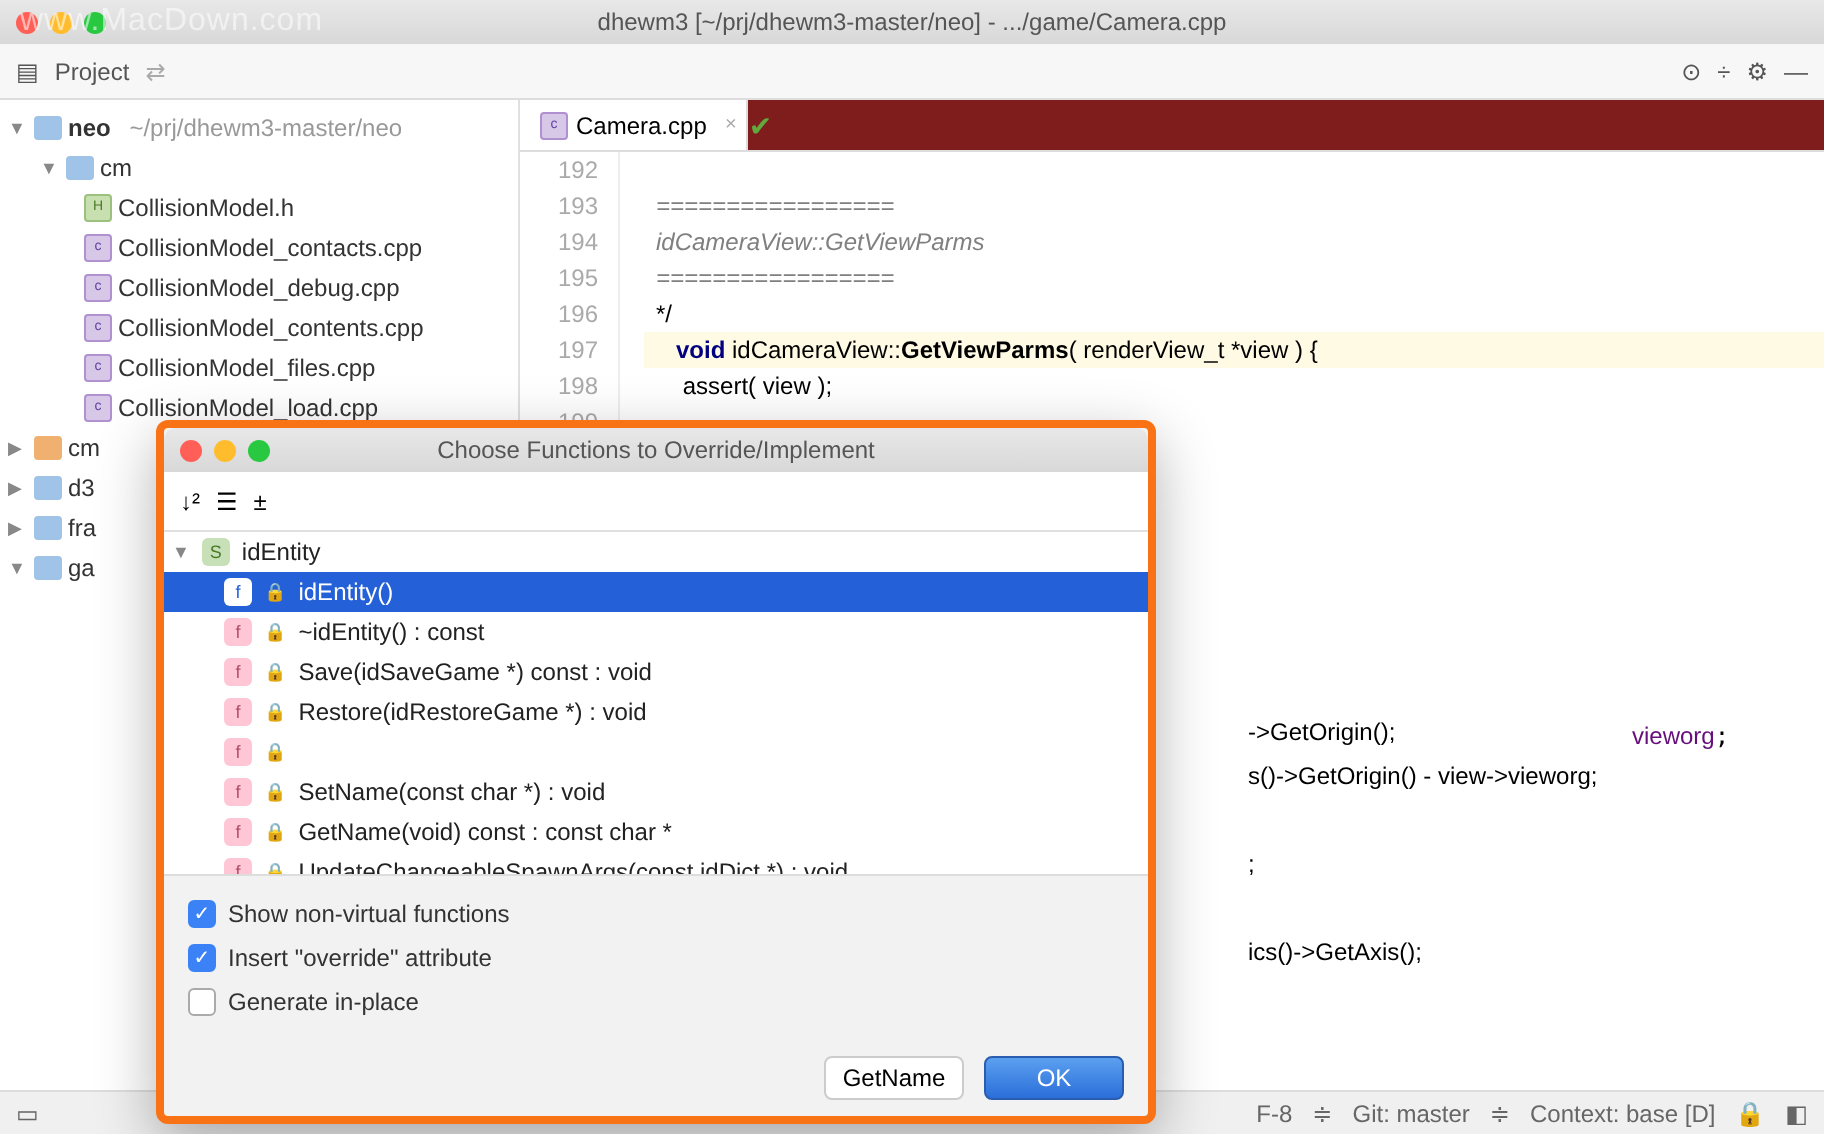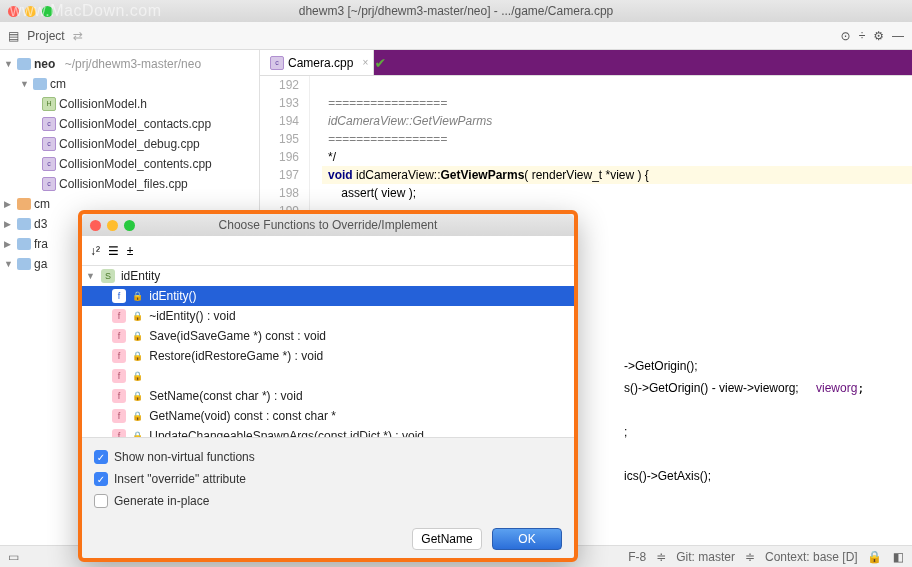--- a/index.html
+++ b/index.html
@@ -22,28 +22,28 @@
 .tree { padding: 4px 0; }
 .tree-row { display: flex; align-items: center; height: 20px; padding-left: 4px; gap: 3px; color: #333; white-space: nowrap; }
 .tree-row .arrow { width: 10px; color: #888; font-size: 9px; }
 .tree-row.file { padding-left: 42px; }
 .hicon { width: 14px; height: 14px; background: #c8e0b0; border: 1px solid #9cc07f; border-radius: 2px; text-align: center; font-size: 7px; line-height: 12px; color: #4a7a28; }
 .cicon { width: 14px; height: 14px; background: #d8c8e8; border: 1px solid #b090d0; border-radius: 2px; text-align: center; font-size: 7px; line-height: 12px; color: #6040a0; }
 .foldericon { width: 14px; height: 12px; background: #a0c4e8; border-radius: 2px; }
 .foldericon.orange { background: #f0b070; }
 
 .editor-area { flex: 1; display: flex; flex-direction: column; background: #fff; }
-.tabs { height: 26px; display: flex; align-items: center; border-bottom: 1px solid #ddd; background: #701a75; }
+.tabs { height: 26px; display: flex; align-items: center; border-bottom: 1px solid #ddd; background: #7f1d1d; }
 .tab { padding: 0 20px 0 10px; height: 25px; display: flex; align-items: center; gap: 4px; background: #fff; border-right: 1px solid #ddd; position: relative; }
 .tab .close { position: absolute; right: 5px; color: #aaa; font-size: 10px; }
 .gutter-editor { display: flex; flex: 1; font-family: Menlo, monospace; font-size: 12px; }
 .gutter { width: 50px; text-align: right; padding-right: 10px; color: #aaa; background: #fff; border-right: 1px solid #eee; line-height: 18px; }
 .margin { width: 12px; background: #fff; }
 .code { flex: 1; line-height: 18px; padding-left: 6px; position: relative; white-space: pre; }
-.code .hl { background: #fffae3; display: block; margin-left: -6px; padding-left: 6px; }
+.code .hl { background: #fffae3; display: block; margin-left: -6px; padding-left: 16px; }
 .kw { color: #000080; font-weight: bold; }
 .fn { font-weight: bold; }
 .comment { color: #808080; font-style: italic; }
 
 .check { color: #61a83f; font-size: 14px; }
 
 .statusbar { position: absolute; bottom: 0; left: 0; right: 0; height: 22px; background: #f0f0f0; border-top: 1px solid #ddd; display: flex; align-items: center; padding: 0 8px; gap: 10px; color: #666; font-size: 11px; }
 .statusbar .spacer { flex: 1; }
 
 
@@ -121,20 +121,24 @@
             <span>CollisionModel_debug.cpp</span>
           </div>
           <div class="tree-row file">
             <div class="cicon">c</div>
             <span>CollisionModel_contents.cpp</span>
           </div>
           <div class="tree-row file">
             <div class="cicon">c</div>
             <span>CollisionModel_files.cpp</span>
           </div>
+          <div class="tree-row file">
+            <div class="cicon">c</div>
+            <span>CollisionModel_load.cpp</span>
+          </div>
         </div>
       <div id="folders-bottom">
           <div class="tree-row" style="padding-left: 4px;">
             <span class="arrow">▶</span>
             <div class="foldericon orange"></div>
             <span>cm</span>
           </div>
           <div class="tree-row" style="padding-left: 4px;">
             <span class="arrow">▶</span>
             <div class="foldericon"></div>
@@ -192,21 +196,21 @@
     </div>
   </div>
 </div>
 
 <div class="behind-code" style="top:355px; left:596px;margin-left:28px;">
   <span>-&gt;GetOrigin();</span><br>
   <span style="display:inline">s()-&gt;GetOrigin() - view-&gt;vieworg;</span><br><br>
   <span>;</span><br><br>
   <span>ics()-&gt;GetAxis();</span>
 </div>
-<div class="behind-code" style="top:377px; left:816px;"><span class="vieworg">vieworg</span>;</div>
+<div class="behind-code" style="top:357px; left:816px;"><span class="vieworg">vieworg</span>;</div>
 
 <div class="statusbar">
   <span>▭</span>
   <div class="spacer"></div>
   <span>F-8</span>
     <span>≑</span>
   <span>Git: master</span>
     <span>≑</span>
   <span>Context: base [D]</span>
   <span>🔒</span>
@@ -235,21 +239,21 @@
     </div>
     <div id="dialog-items">
         <div class="list-row selected" style="padding-left: 30px;">
           <div class="ficon sel">f</div>
           <span class="lock">🔒</span>
           <span>idEntity()</span>
         </div>
         <div class="list-row" style="padding-left: 30px;">
           <div class="ficon">f</div>
           <span class="lock">🔒</span>
-          <span>~idEntity() : void</span>
+          <span>~idEntity() : const</span>
         </div>
         <div class="list-row" style="padding-left: 30px;">
           <div class="ficon">f</div>
           <span class="lock">🔒</span>
           <span>Save(idSaveGame *) const : void</span>
         </div>
         <div class="list-row" style="padding-left: 30px;">
           <div class="ficon">f</div>
           <span class="lock">🔒</span>
           <span>Restore(idRestoreGame *) : void</span>

